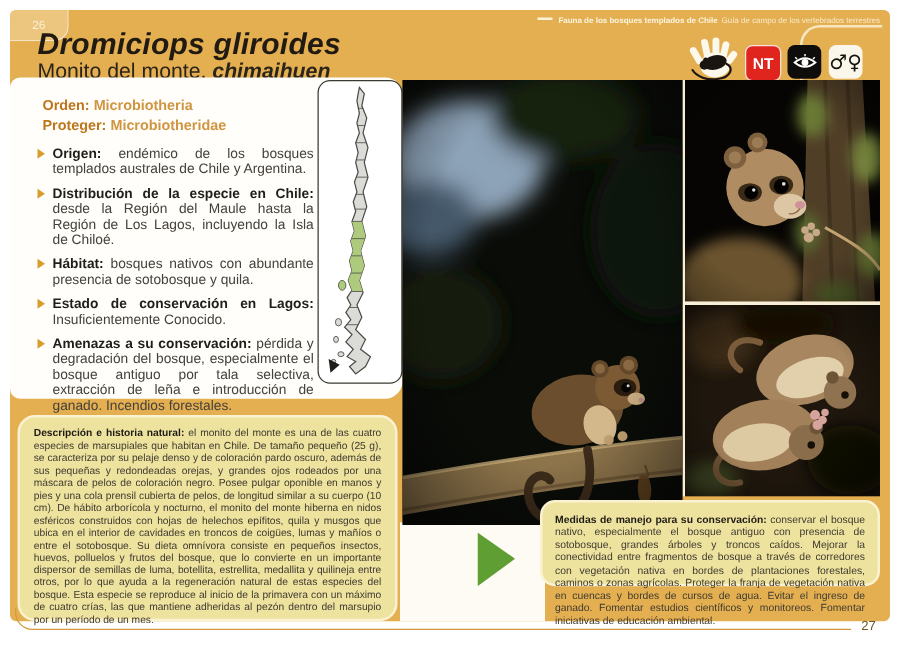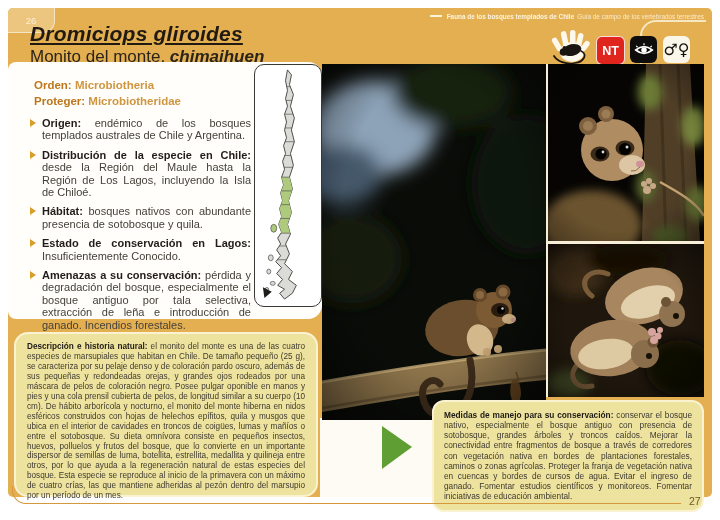--- a/index.html
+++ b/index.html
@@ -11,21 +11,21 @@
   
   .tab26{left:8px;top:8px;width:46px;height:24px;background:#ecc67e;border-radius:5px 0 12px 0;
          color:rgba(255,246,230,.85);font-size:9.5px;display:flex;align-items:center;justify-content:center;
          border-right:1px solid rgba(255,255,255,.55);border-bottom:1px solid rgba(255,255,255,.55);}
   
   .book-header{right:16px;top:13px;font-size:6.4px;color:#fdf5e0;white-space:nowrap;}
   .book-header .dash{display:inline-block;width:12px;height:2px;background:#fbf2dc;margin-right:5px;vertical-align:2px;}
   .bh-bold{font-weight:bold;}
   .bh-reg{opacity:.85;margin-left:3px;}
   
-  .title{left:30px;top:22px;font-size:21px;font-weight:bold;font-style:italic;color:#201a12;letter-spacing:.2px;text-decoration:underline;}
+  .title{left:30px;top:22px;font-size:24px;font-weight:bold;font-style:italic;color:#201a12;letter-spacing:.2px;}
   .subtitle{left:30px;top:47px;font-size:17px;color:#2b241a;}
   .subtitle .native{font-weight:bold;font-style:italic;}
   
   .frame-tr{left:640px;top:20px;width:64px;height:46px;border-left:2px solid rgba(250,240,214,.85);
             border-top:2px solid rgba(250,240,214,.85);border-top-left-radius:16px;}
   
   .badge{top:36px;width:27px;height:27px;border-radius:6px;display:flex;align-items:center;justify-content:center;}
   .badge-nt{left:596px;background:#e0251f;border:1px solid rgba(255,255,255,.85);color:#fff;font-weight:bold;font-size:12.5px;}
   .badge-eye{left:630px;background:#0e0d0b;}
   .badge-sex{left:663px;background:#faf6ea;color:#14120e;font-weight:bold;font-size:16px;font-family:"DejaVu Sans",sans-serif;line-height:1;}
@@ -48,21 +48,21 @@
   .photo{overflow:hidden;background:#000;}
   .photo-main{left:322px;top:64px;width:224px;height:356px;}
   .photo-tr{left:548px;top:64px;width:156px;height:177px;}
   .photo-br{left:548px;top:244px;width:156px;height:153px;}
   .sep-v{left:546px;top:64px;width:2px;height:333px;background:#f7efd8;}
   .sep-h{left:548px;top:241px;width:156px;height:3px;background:#f7efd8;}
   
   .ybox{background:#eee29f;border:2px solid #faf2d0;border-radius:14px;box-sizing:border-box;color:#3e3a30;}
   .descbox{left:14px;top:332px;width:304px;height:165px;padding:8px 11px;}
   .descbox p{margin:0;font-size:8.2px;line-height:9.95px;text-align:justify;}
-  .manbox{left:432px;top:400px;width:272px;height:112px;padding:8px 10px;border-radius:12px;}
+  .manbox{left:432px;top:400px;width:272px;height:69px;padding:8px 10px;border-radius:12px;}
   .manbox p{margin:0;font-size:8.3px;line-height:10.15px;text-align:justify;}
   .ybox b{color:#1e1b15;}
   .green-arrow{left:382px;top:426px;width:32px;height:44px;}
   
   .frame-bottom{left:12px;top:486px;width:668px;height:17px;border-bottom:1.5px solid #d5983c;
                 border-left:1.5px solid #d5983c;border-bottom-left-radius:14px;}
   .pagenum27{left:689px;top:495px;font-size:10.5px;color:#6d591f;}
 </style>
 </head>
 <body>

